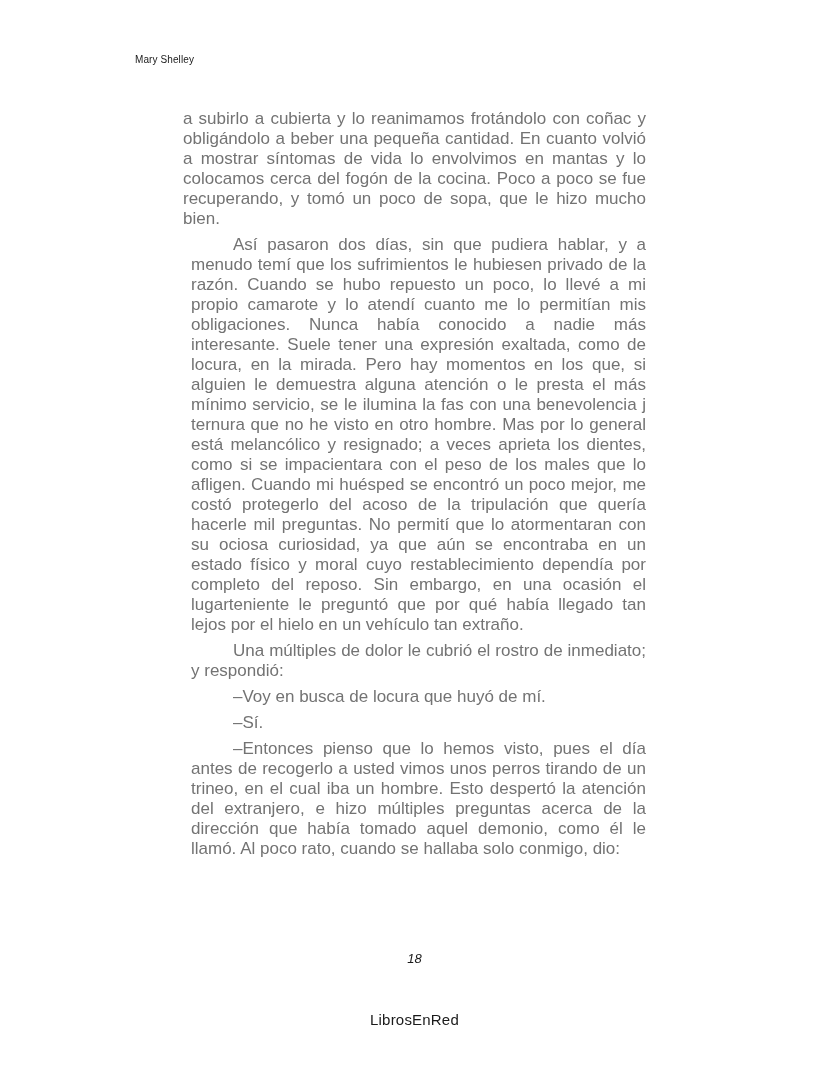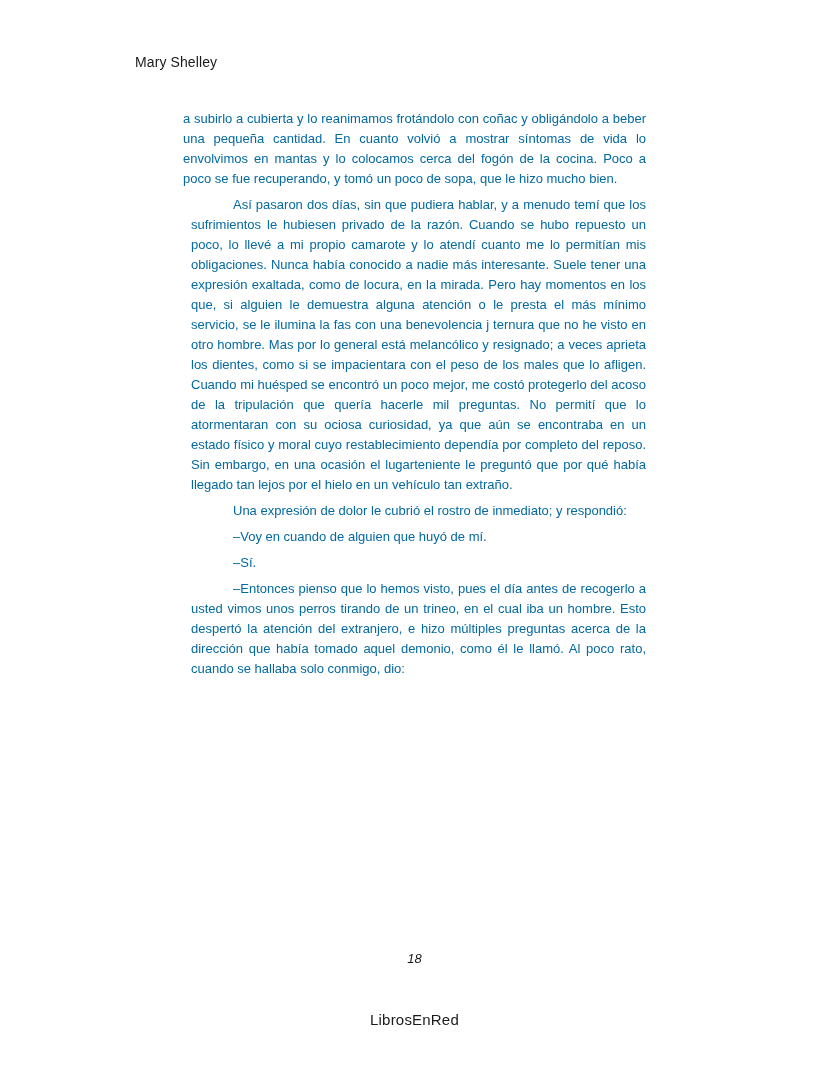--- a/index.html
+++ b/index.html
@@ -13,35 +13,35 @@
     height: 1071px;
     background: #ffffff;
     font-family: "Liberation Sans", sans-serif;
     color: #1a1a1a;
     overflow: hidden;
   }
   .running-header {
     position: absolute;
     left: 135px;
     top: 54px;
-    font-size: 14px;
+    font-size: 10px;
     letter-spacing: 0.1px;
     color: #1a1a1a;
   }
   .text-block {
     position: absolute;
     left: 183px;
     top: 109px;
     width: 463px;
-    font-size: 13px;
+    font-size: 17px;
     line-height: 20px;
     text-align: justify;
     hyphens: auto;
     -webkit-hyphens: auto;
-    color: #0369a1;
+    color: #737373;
   }
   .text-block p {
     margin: 0;
   }
   .text-block p + p {
     margin-top: 6px;
     margin-left: 8px;
   }
   .text-block p.indent {
     text-indent: 42px;
@@ -72,22 +72,22 @@
 </head>
 <body>
 
 <div class="page">
 
   <div class="running-header">Mary Shelley</div>
 
   <div class="text-block">
     <p>a subirlo a cubierta y lo reanimamos frotándolo con coñac y obligándolo a beber una pequeña cantidad. En cuanto volvió a mostrar síntomas de vida lo envolvimos en mantas y lo colocamos cerca del fogón de la cocina. Poco a poco se fue recuperando, y tomó un poco de sopa, que le hizo mucho bien.</p>
     <p class="indent">Así pasaron dos días, sin que pudiera hablar, y a menudo temí que los sufrimientos le hubiesen privado de la razón. Cuando se hubo repuesto un poco, lo llevé a mi propio camarote y lo atendí cuanto me lo permitían mis obligaciones. Nunca había conocido a nadie más interesante. Suele tener una expresión exaltada, como de locura, en la mirada. Pero hay momentos en los que, si alguien le demuestra alguna atención o le presta el más mínimo servicio, se le ilumina la fas con una benevolencia j ternura que no he visto en otro hombre. Mas por lo general está melancólico y resignado; a veces aprieta los dientes, como si se impacientara con el peso de los males que lo afligen. Cuando mi huésped se encontró un poco mejor, me costó protegerlo del acoso de la tripulación que quería hacerle mil preguntas. No permití que lo atormentaran con su ociosa curiosidad, ya que aún se encontraba en un estado físico y moral cuyo restablecimiento dependía por completo del reposo. Sin embargo, en una ocasión el lugarteniente le preguntó que por qué había llegado tan lejos por el hielo en un vehículo tan extraño.</p>
-    <p class="indent">Una expresión de dolor le cubrió el rostro de inmediato; y respondió:</p>
-    <p class="indent">–Voy en cuando de alguien que huyó de mí.</p>
+    <p class="indent">Una múltiples de dolor le cubrió el rostro de inmediato; y respondió:</p>
+    <p class="indent">–Voy en busca de locura que huyó de mí.</p>
     <p class="indent">–Sí.</p>
     <p class="indent">–Entonces pienso que lo hemos visto, pues el día antes de recogerlo a usted vimos unos perros tirando de un trineo, en el cual iba un hombre. Esto despertó la atención del extranjero, e hizo múltiples preguntas acerca de la dirección que había tomado aquel demonio, como él le llamó. Al poco rato, cuando se hallaba solo conmigo, dio:</p>
   </div>
 
   <div class="page-number">18</div>
 
   <div class="publisher">LibrosEnRed</div>
 
 </div>
 

